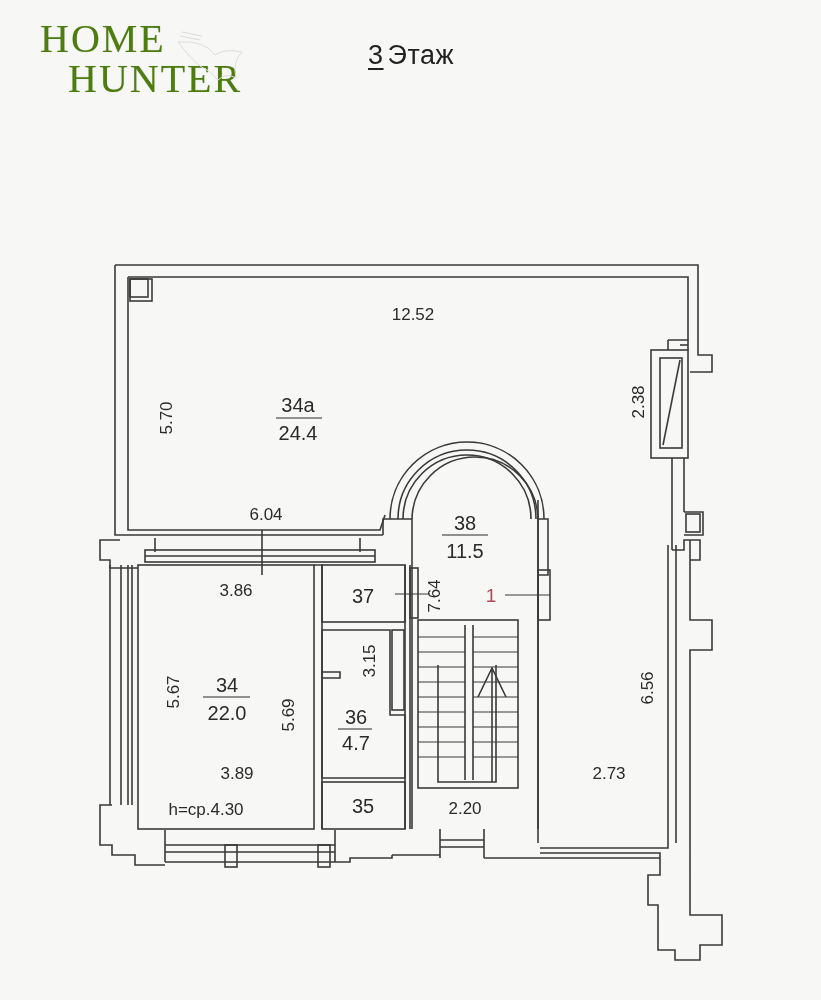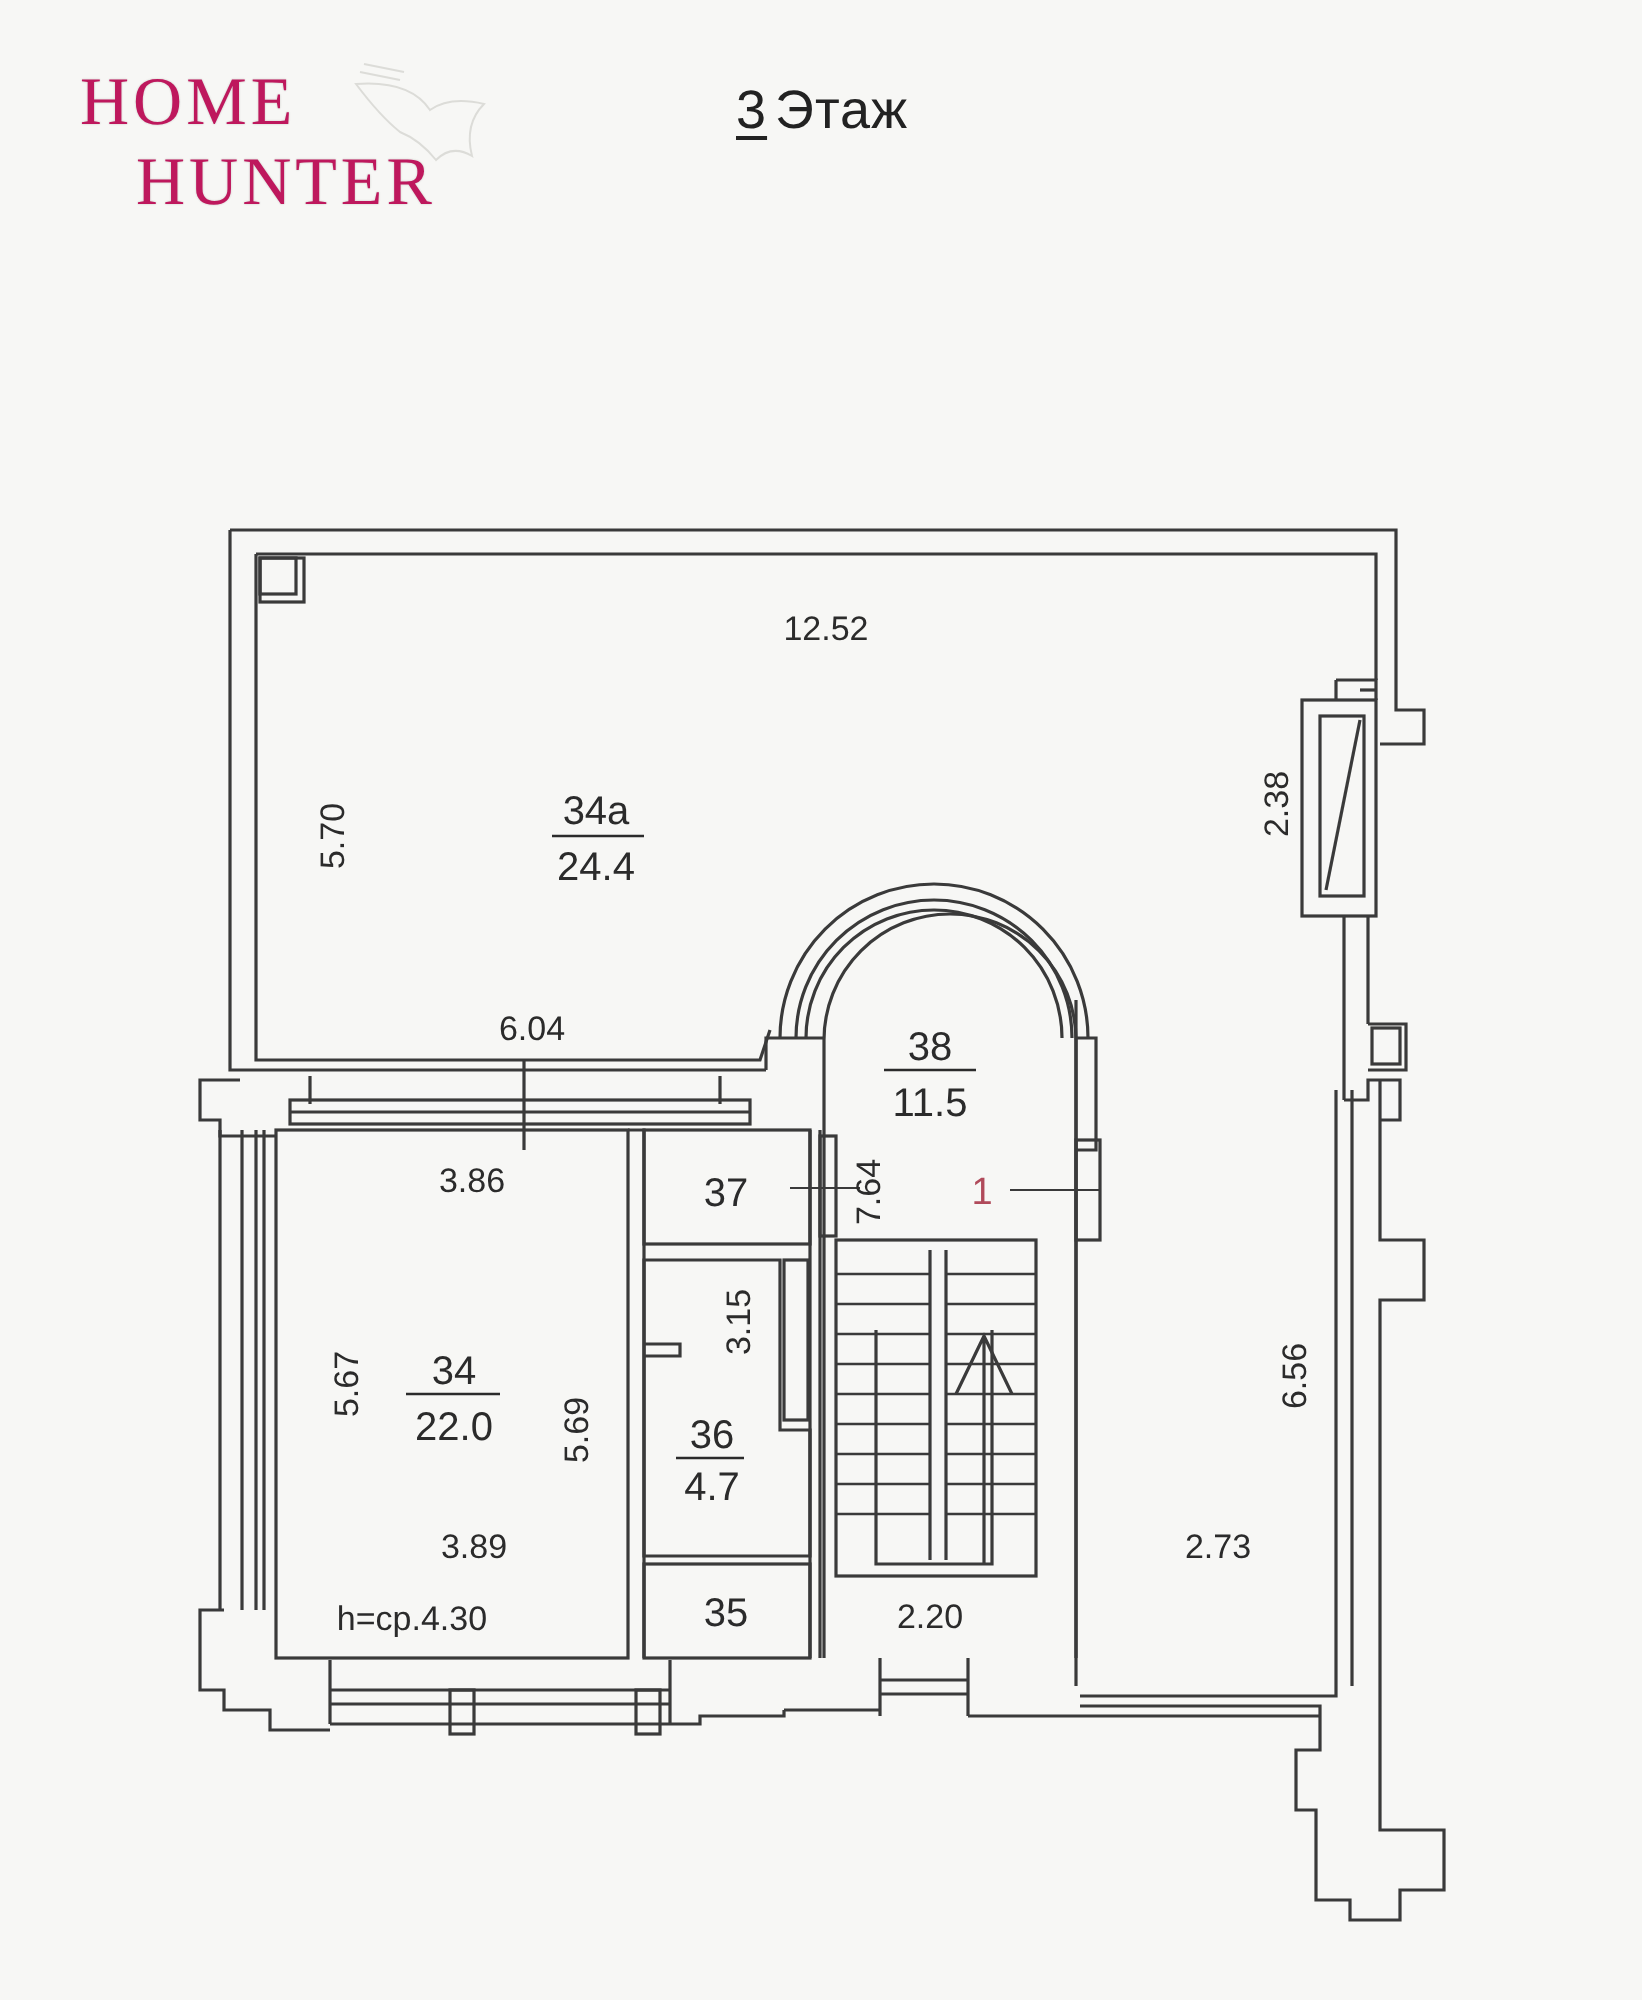--- a/index.html
+++ b/index.html
@@ -4,27 +4,27 @@
   <style>
     html, body { margin: 0; padding: 0; }
     body {
       width: 821px; height: 1000px; overflow: hidden;
       background: #f7f7f5;
       font-family: "Liberation Sans", sans-serif;
       position: relative;
     }
     .page { position: absolute; left: 0; top: 0; width: 821px; height: 1000px; }
     .watermark {
-      position: absolute; left: 40px; top: 32px;
+      position: absolute; left: 40px; top: 19px;
       font-family: "Liberation Serif", serif;
-      color: #be185d;
+      color: #4d7c0f;
       text-shadow: 0 0 1px #d9d9d6, 0 0 1px #d9d9d6;
       letter-spacing: 2px;
       line-height: 40px;
-      font-size: 34px;
+      font-size: 40px;
     }
     .watermark .line2 { padding-left: 28px; }
     .title {
       position: absolute; left: 366px; top: 40px;
       font-size: 27px; color: #222; letter-spacing: 0.5px;
     }
     .title .num { text-decoration: underline; text-underline-offset: 4px; padding: 0 4px 0 2px; }
     svg.plan { position: absolute; left: 0; top: 0; }
     svg text { font-family: "Liberation Sans", sans-serif; fill: #2b2b2b; }
   </style>

